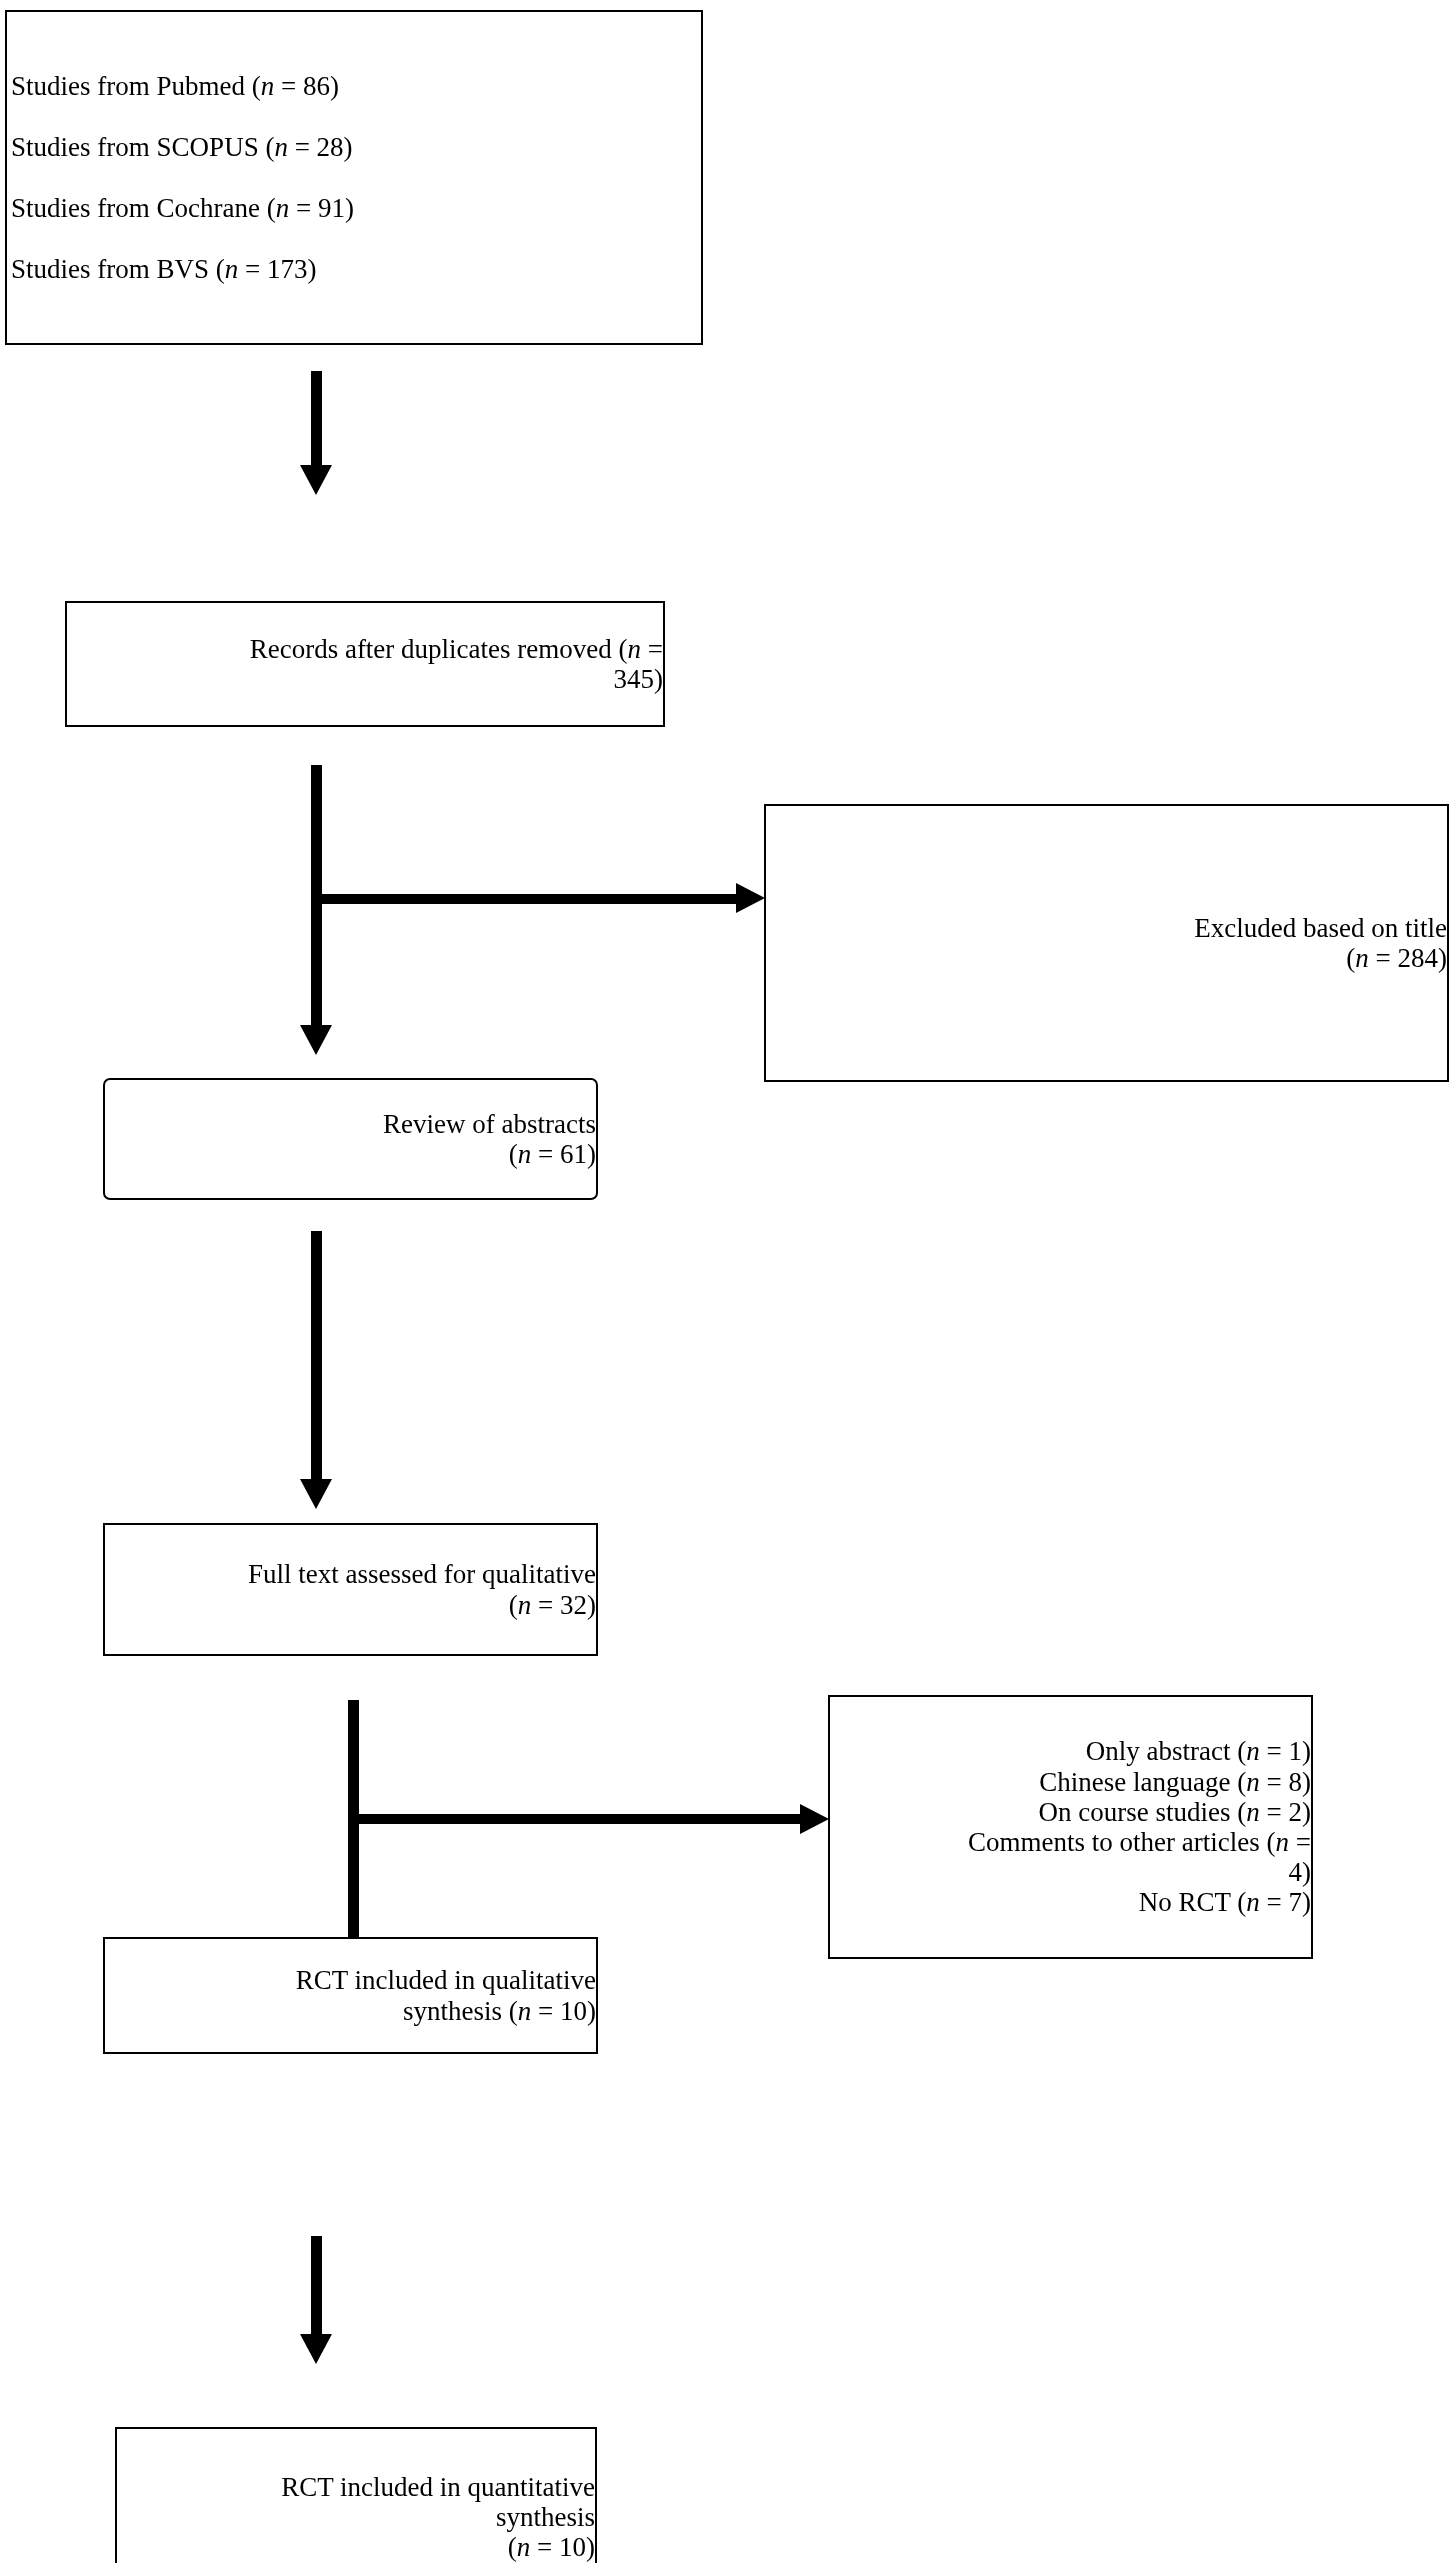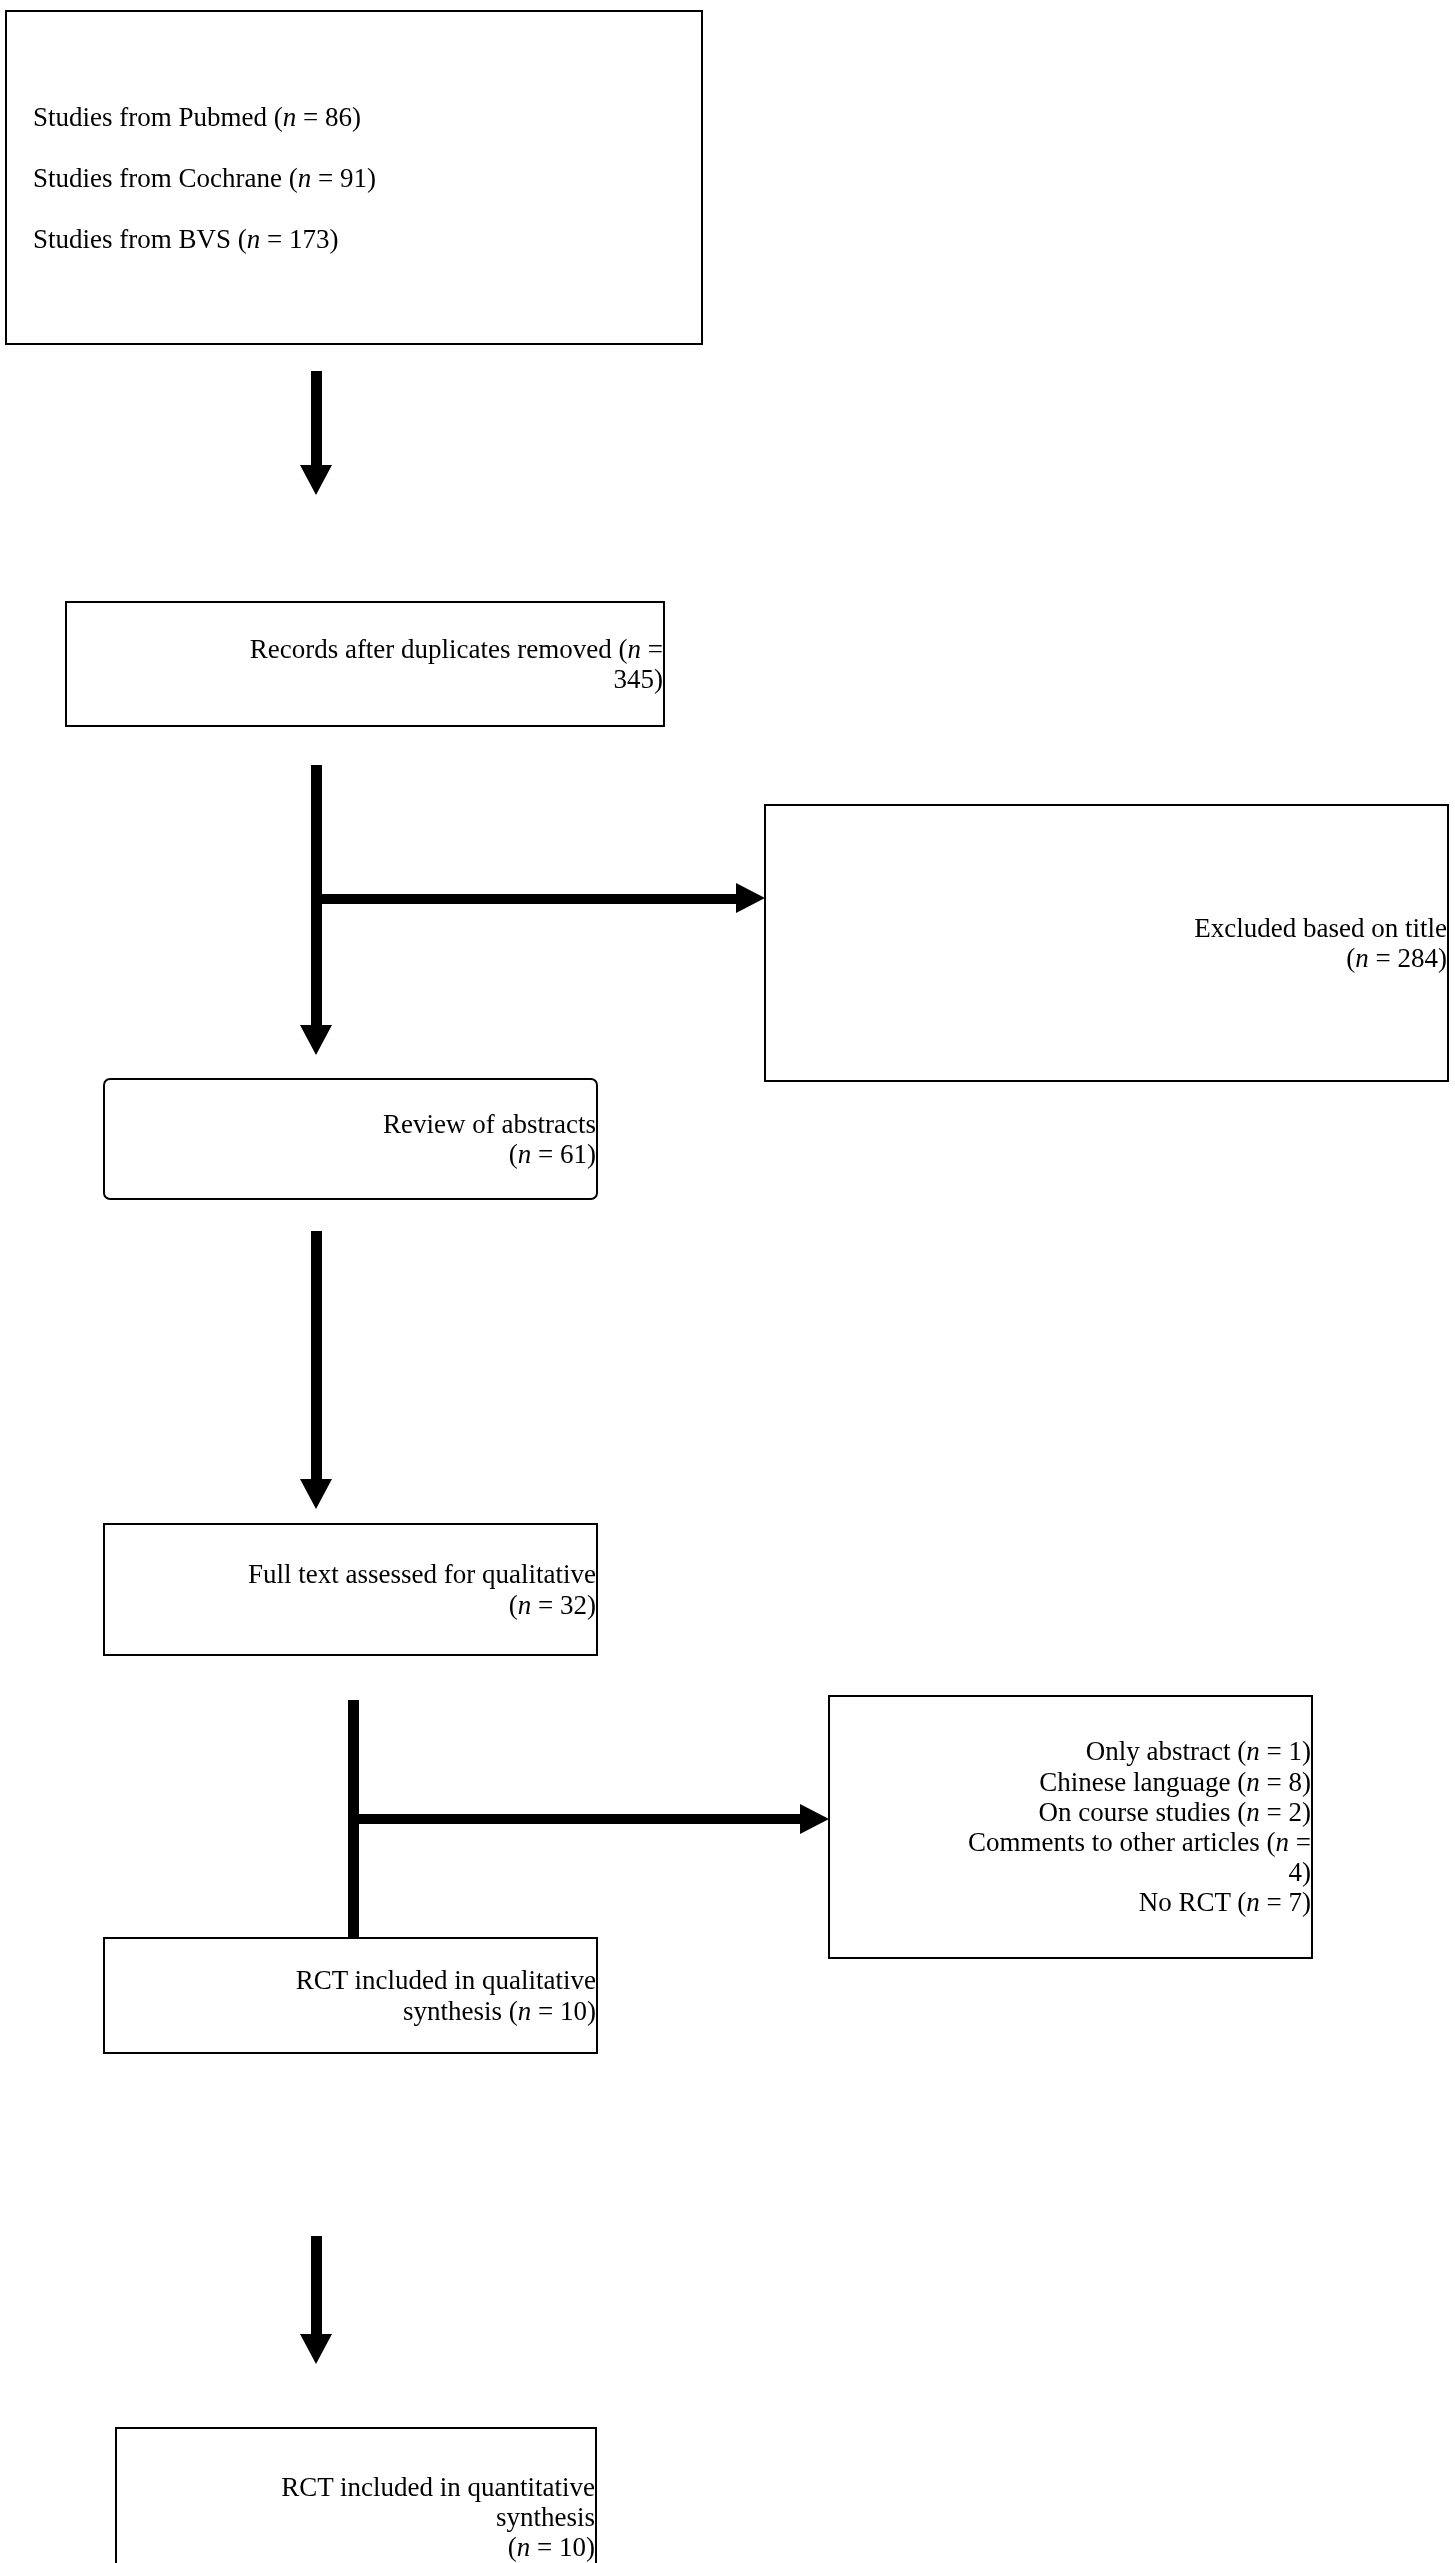--- a/index.html
+++ b/index.html
@@ -27,21 +27,21 @@
     justify-content: center;
   }
   .box.align-left  { align-items: flex-start; text-align: left; }
   .box.align-center{ align-items: center;     text-align: right; }
   .box-line {
     font-size: 27px;
     line-height: 1.12;
     white-space: pre;
     width: 100%;
   }
-  .box.align-left .box-line { padding-left: 26px; }
+  .box.align-left .box-line { padding-left: 4px; }
   .box.pad-lines .box-line { margin: 15.4px 0; }
 
   
   .box-line i { font-style: italic; }
 
   
   .vline {
     position: absolute;
     background: #000000;
   }
@@ -66,20 +66,21 @@
     border-left: 29px solid #000000;
   }
 </style>
 </head>
 <body>
 
 <div id="canvas">
 
   <div class="box align-left pad-lines" style="left:5.1px; top:10.3px; width:698px; height:335px;">
     <div class="box-line">Studies from Pubmed (<i>n</i> = 86)</div>
+    <div class="box-line">Studies from SCOPUS (<i>n</i> = 28)</div>
     <div class="box-line">Studies from Cochrane (<i>n</i> = 91)</div>
     <div class="box-line">Studies from BVS (<i>n</i> = 173)</div>
   </div>
 
   <div class="vline" style="left:311px; top:371px; width:11.3px; height:97px;"></div>
   <div class="arrowhead-down" style="left:300px; top:465px;"></div>
 
   <div class="box align-center" style="left:65px; top:601px; width:600px; height:126px;">
     <div class="box-line">Records after duplicates removed (<i>n</i> =</div>
     <div class="box-line">345)</div>

